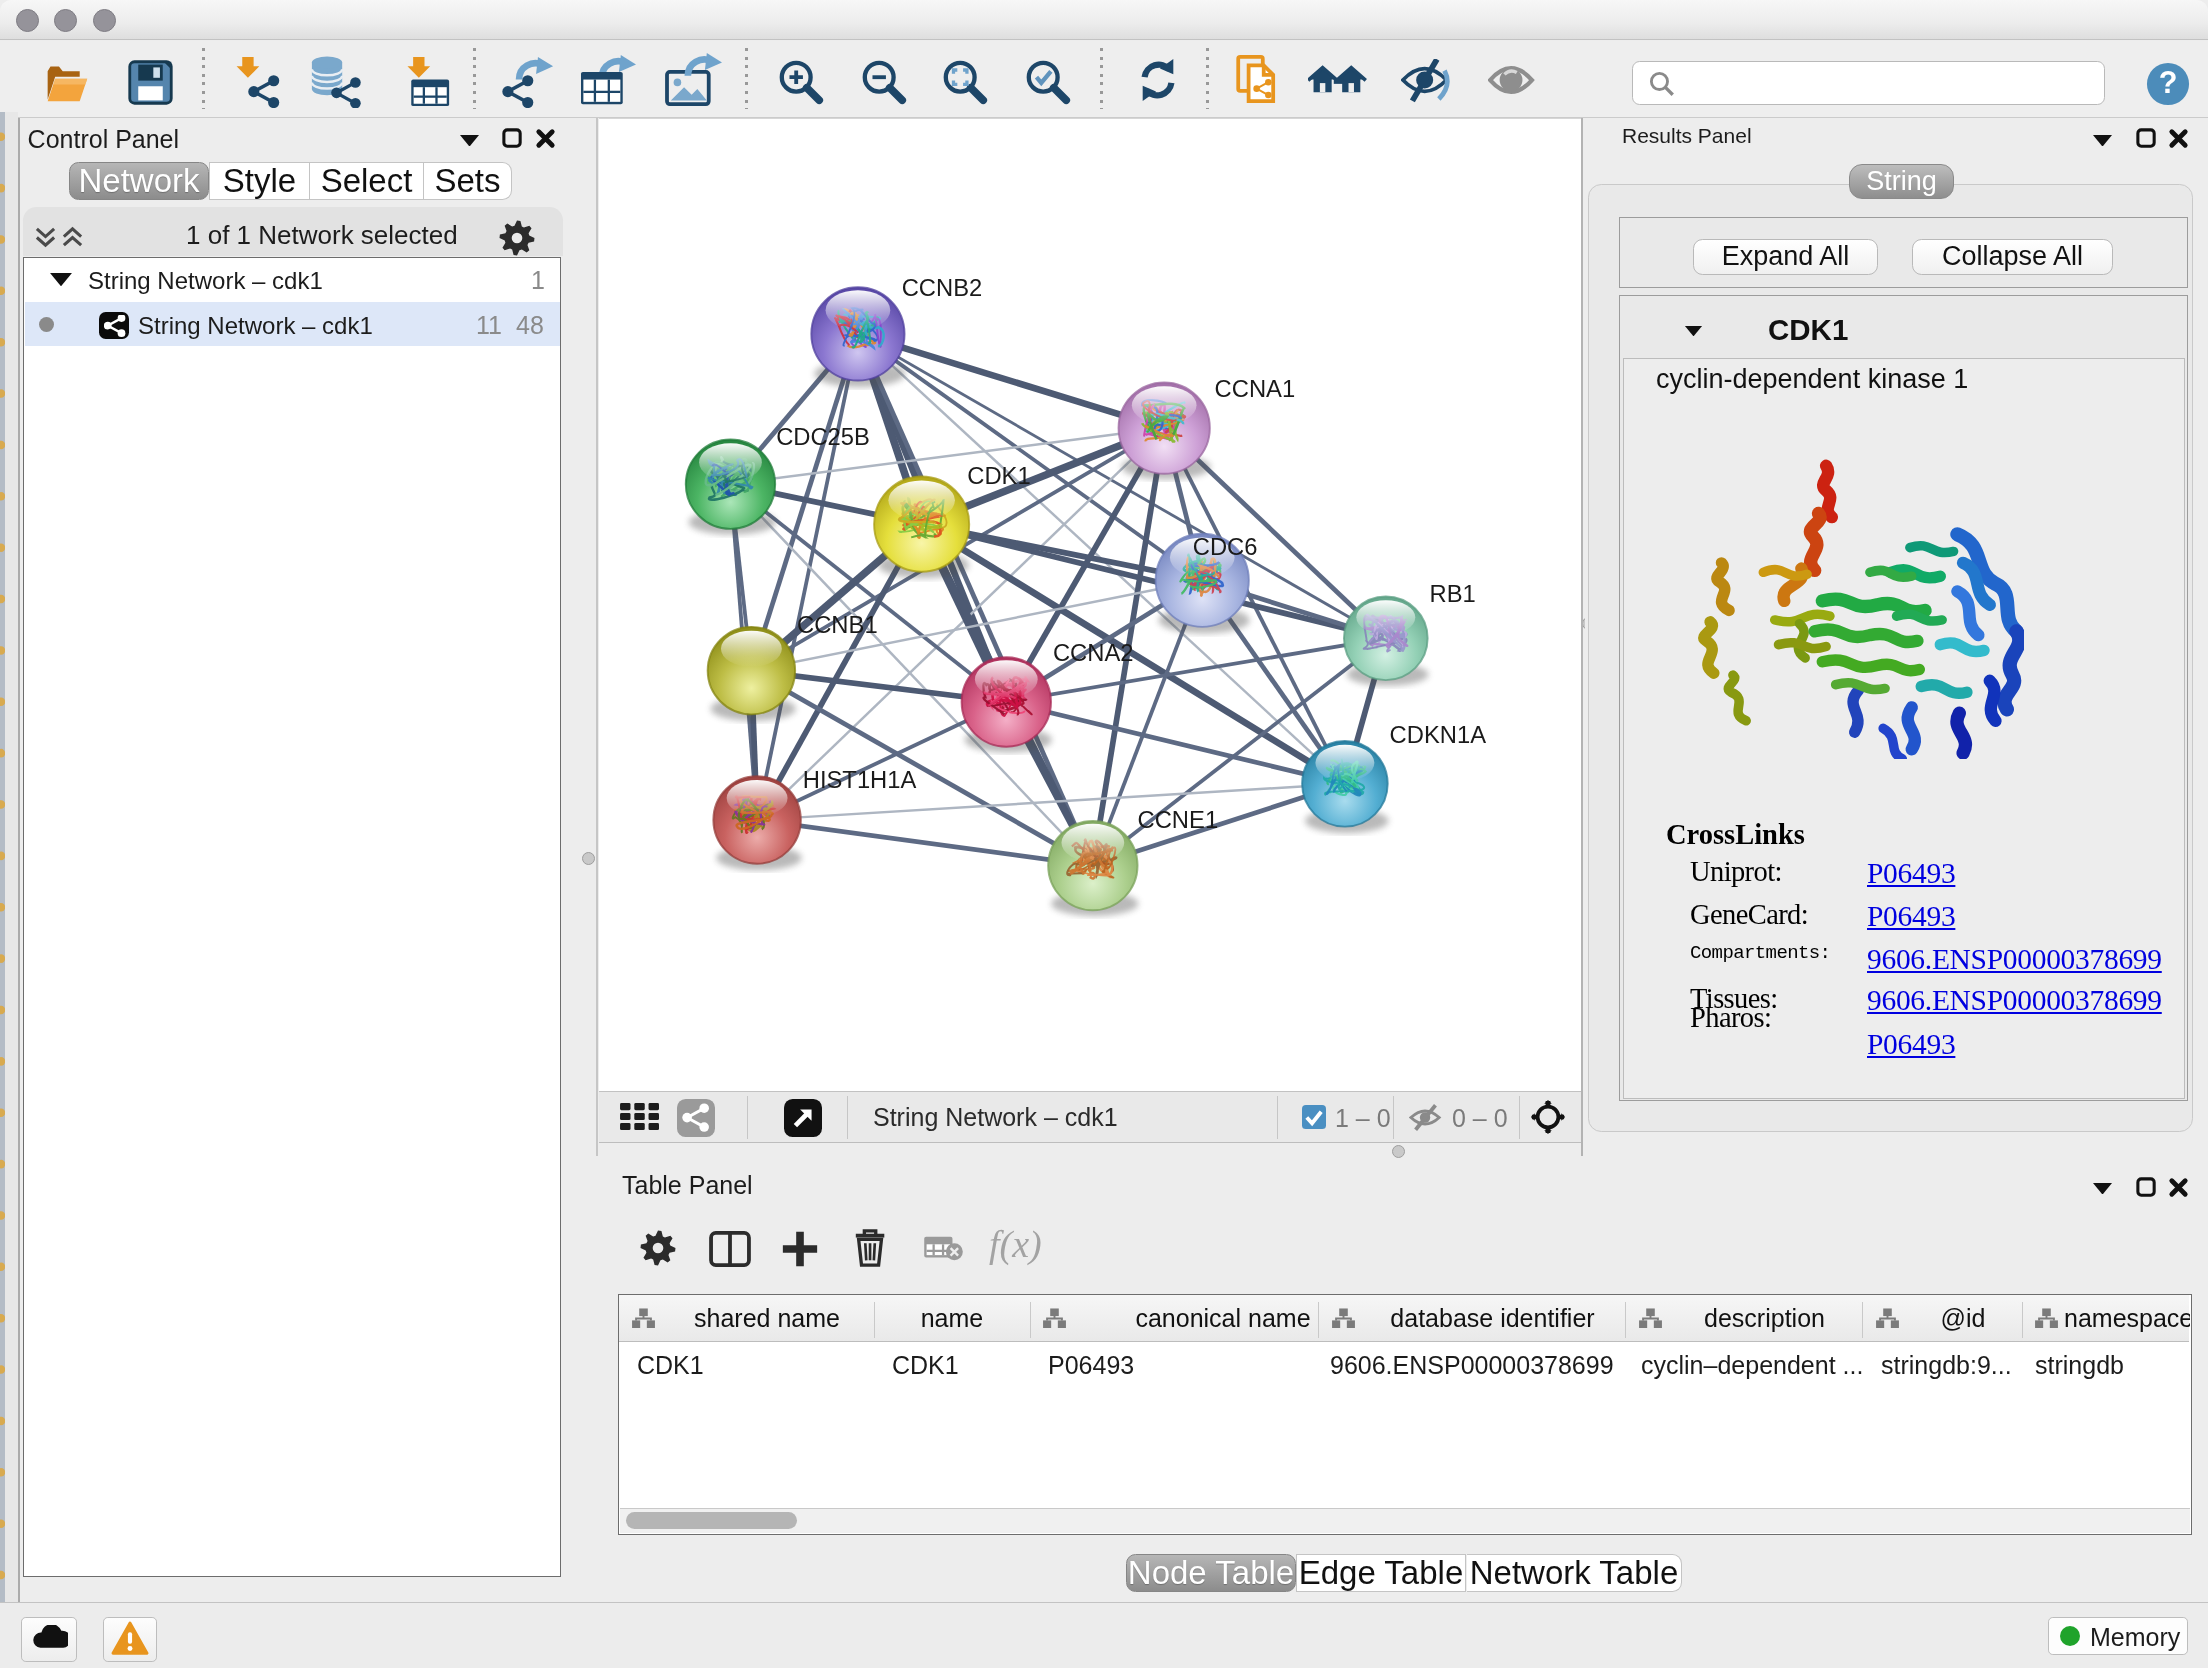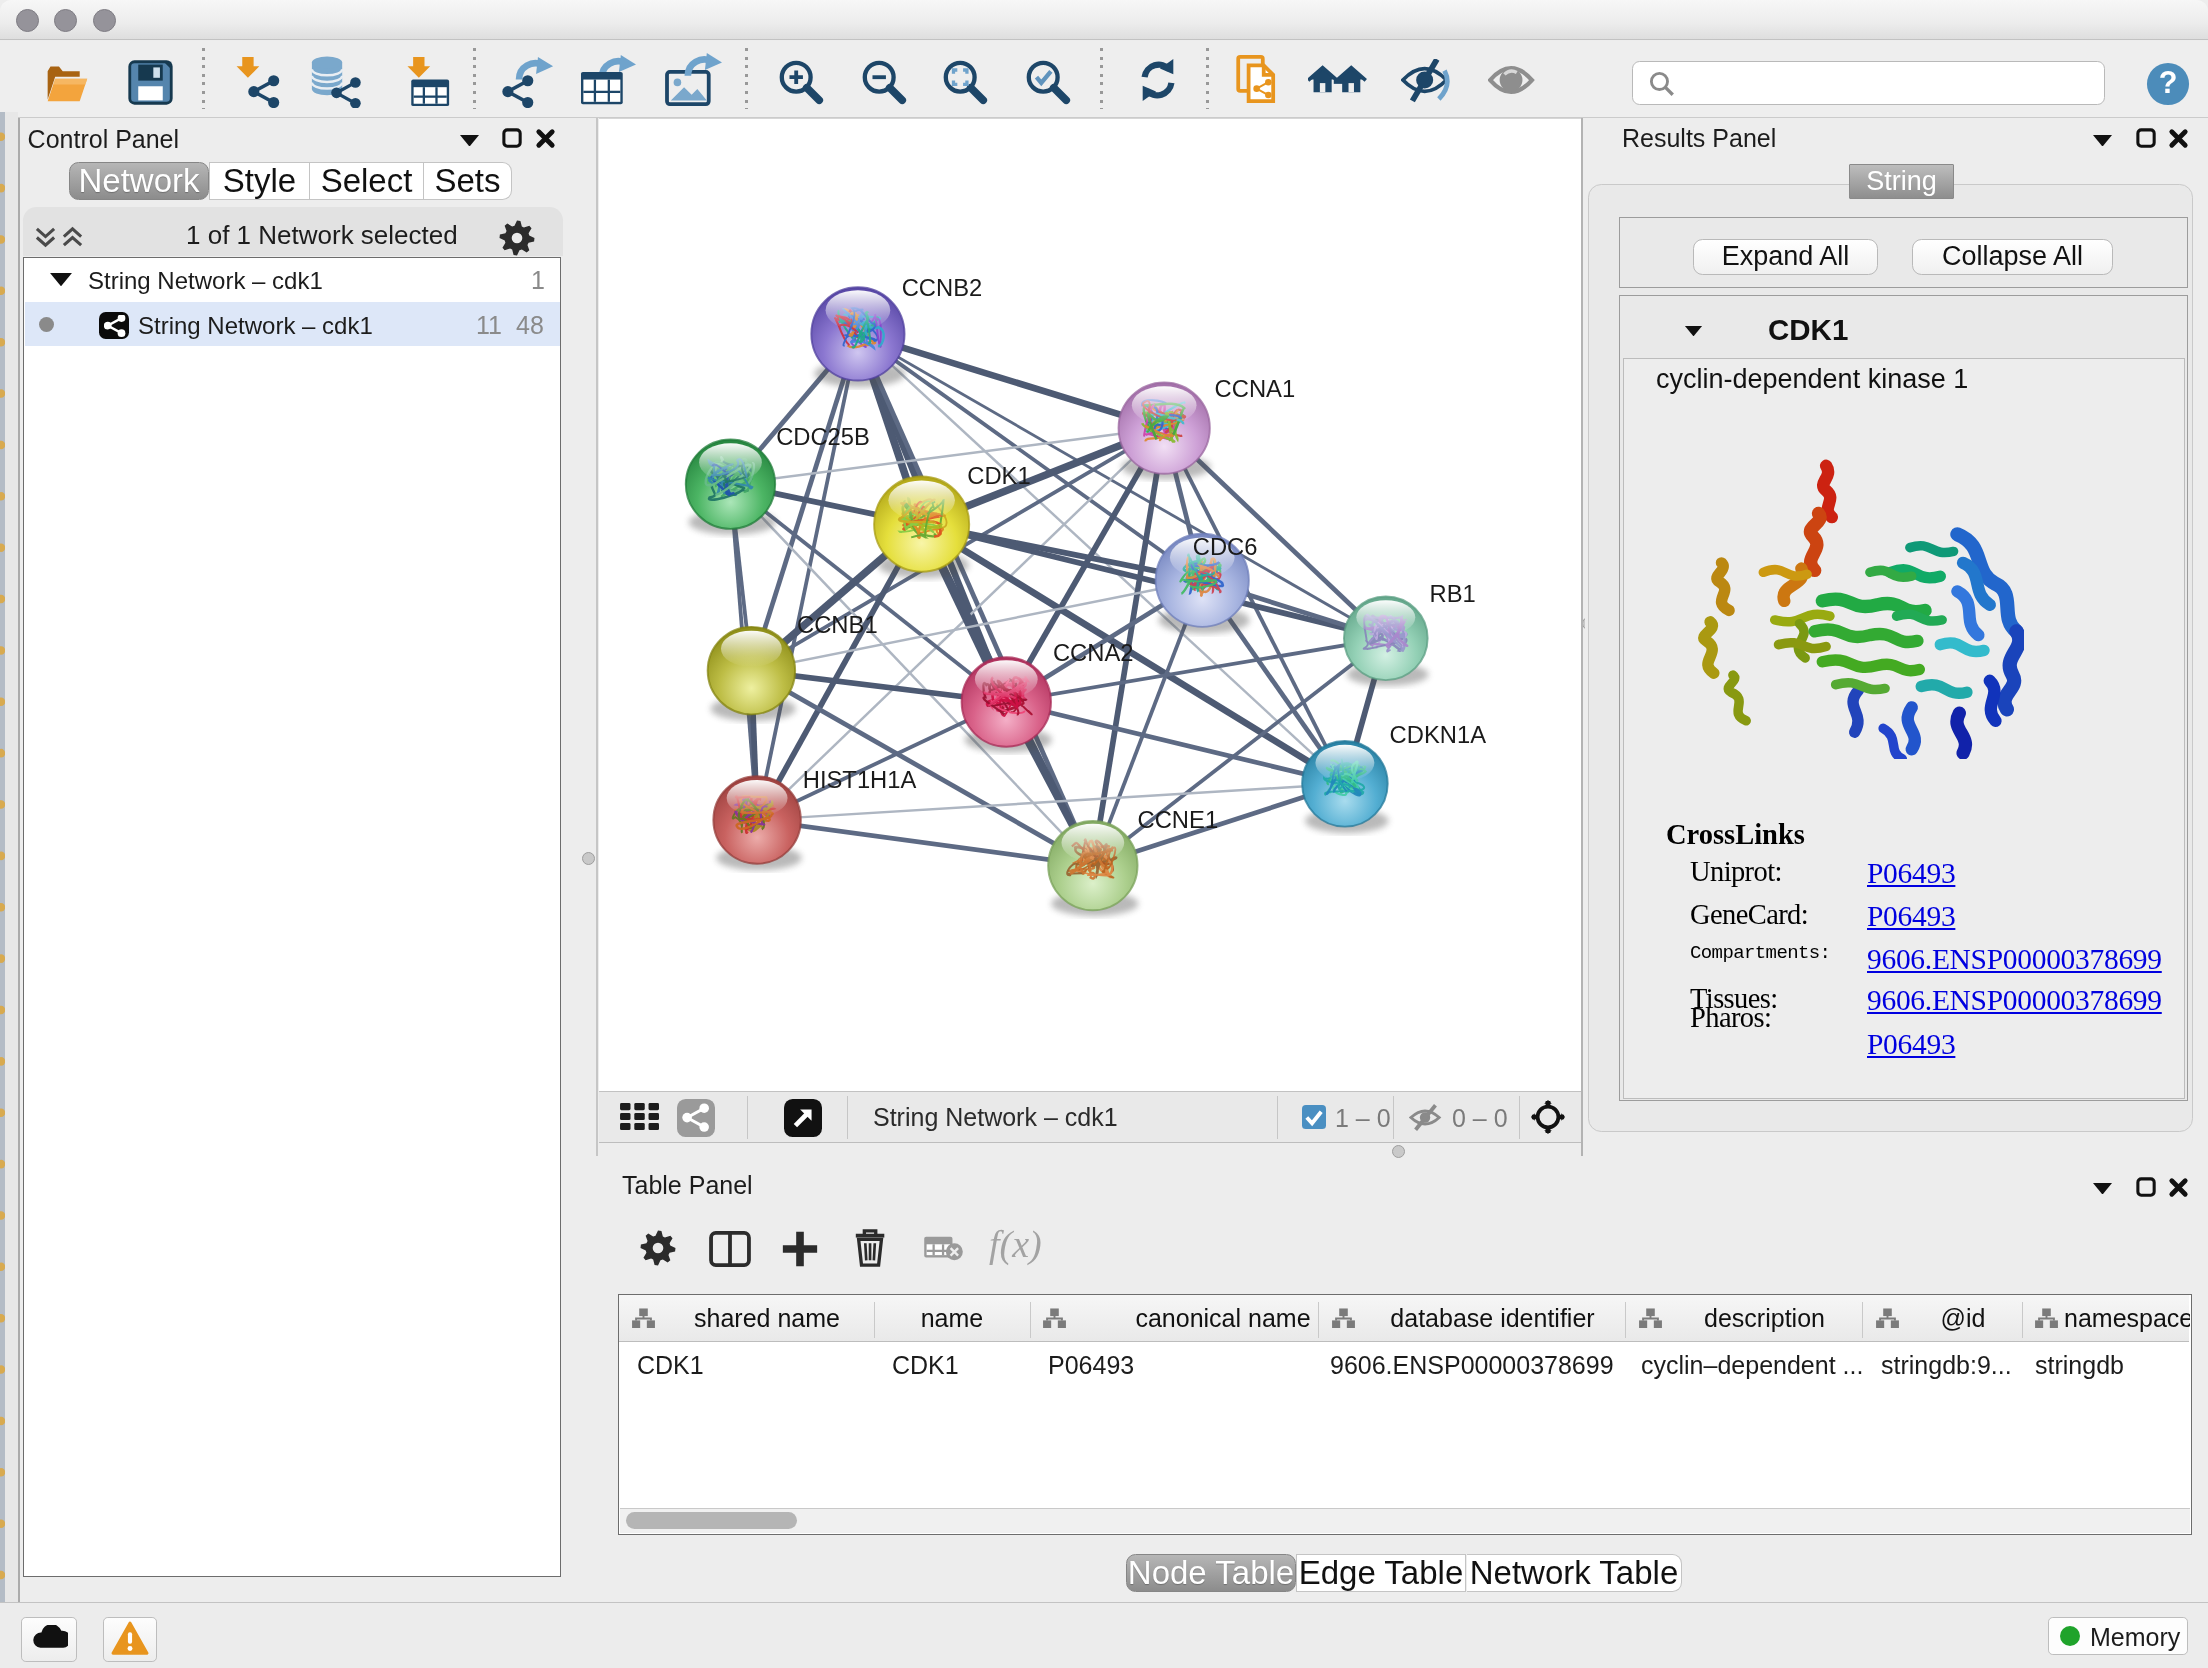--- a/index.html
+++ b/index.html
@@ -723,32 +723,32 @@
     <div class="abs" style="left:1530px;top:1099px;"><svg width="36" height="36" viewBox="0 0 38 38" style="">
         <circle cx="19" cy="19" r="11" fill="none" stroke="#111" stroke-width="4"></circle>
         <path d="M19 2 L19 9 M19 29 L19 36 M2 19 L9 19 M29 19 L36 19" stroke="#111" stroke-width="5"></path>
         <path d="M15 5 L19 1 L23 5 M15 33 L19 37 L23 33 M5 15 L1 19 L5 23 M33 15 L37 19 L33 23" fill="#111"></path>
       </svg></div>
     <div class="abs gdot" style="left:582px;top:852px"></div>
     <div class="abs gdot" style="left:1582px;top:617px"></div>
     <div class="abs gdot" style="left:1392px;top:1145px"></div>
     <div class="abs" style="left:1581px;top:118px;width:1.9px;height:1038px;background:#b3b3b3;"></div>
     <div id="rp" class="abs"></div>
-    <div class="abs" style="left:1622px;top:124px;font-size:25px;color:#1c1c1c;white-space:nowrap;">Results Panel</div>
+    <div class="abs" style="left:1622px;top:124px;font-size:21px;color:#1c1c1c;white-space:nowrap;">Results Panel</div>
     <div class="abs" style="left:2092px;top:132px;"><svg width="21" height="12.4" viewBox="0 0 22 13" style="">
         <path d="M1 1 L21 1 L11.0 13.2 Z" fill="#111"></path>
       </svg></div>
     <div class="abs" style="left:2135px;top:127px;"><svg width="23" height="23" viewBox="0 0 24 24" style="">
         <rect x="3" y="3" width="17" height="17" rx="3.5" fill="none" stroke="#111" stroke-width="3.2"></rect>
       </svg></div>
     <div class="abs" style="left:2167px;top:127px;"><svg width="23" height="23" viewBox="0 0 24 24" style="">
         <path d="M5 5 L19 19 M19 5 L5 19" stroke="#111" stroke-width="5" stroke-linecap="round"></path>
       </svg></div>
     <div id="rp-big" class="abs"></div>
-    <div class="abs" style="left:1849px;top:164px;width:105px;height:35px;border-radius:1px;background:linear-gradient(180deg,#bdbdbd,#8e8e8e);border:1px solid #8a8a8a;color:#fff;font-size:27px;text-align:center;line-height:33px;">String</div>
+    <div class="abs" style="left:1849px;top:164px;width:105px;height:35px;border-radius:13px;background:linear-gradient(180deg,#bdbdbd,#8e8e8e);border:1px solid #8a8a8a;color:#fff;font-size:27px;text-align:center;line-height:33px;">String</div>
     <div class="abs rbox" style="left:1619px;top:217px;width:569px;height:71px;"></div>
     <div class="abs btn" style="left:1693px;top:239px;width:185px;height:36px;line-height:33px;">Expand All</div>
     <div class="abs btn" style="left:1912px;top:239px;width:201px;height:36px;line-height:33px;">Collapse All</div>
     <div class="abs rbox" style="left:1619px;top:295px;width:569px;height:806px;"></div>
     <div class="abs" style="left:1684px;top:322px;"><svg width="19" height="11.4" viewBox="0 0 20 12" style="">
         <path d="M1 1 L19 1 L10.0 12.0 Z" fill="#111"></path>
       </svg></div>
     <div class="abs" style="left:1768px;top:313px;font-size:29.5px;color:#111;white-space:nowrap;font-weight:700;">CDK1</div>
     <div class="abs" style="left:1623px;top:358px;width:562px;height:741px;background:#ededed;border:1px solid #bcbcbc;"></div>
     <div class="abs" style="left:1656px;top:364px;font-size:27px;color:#111;white-space:nowrap;">cyclin-dependent kinase 1</div>

